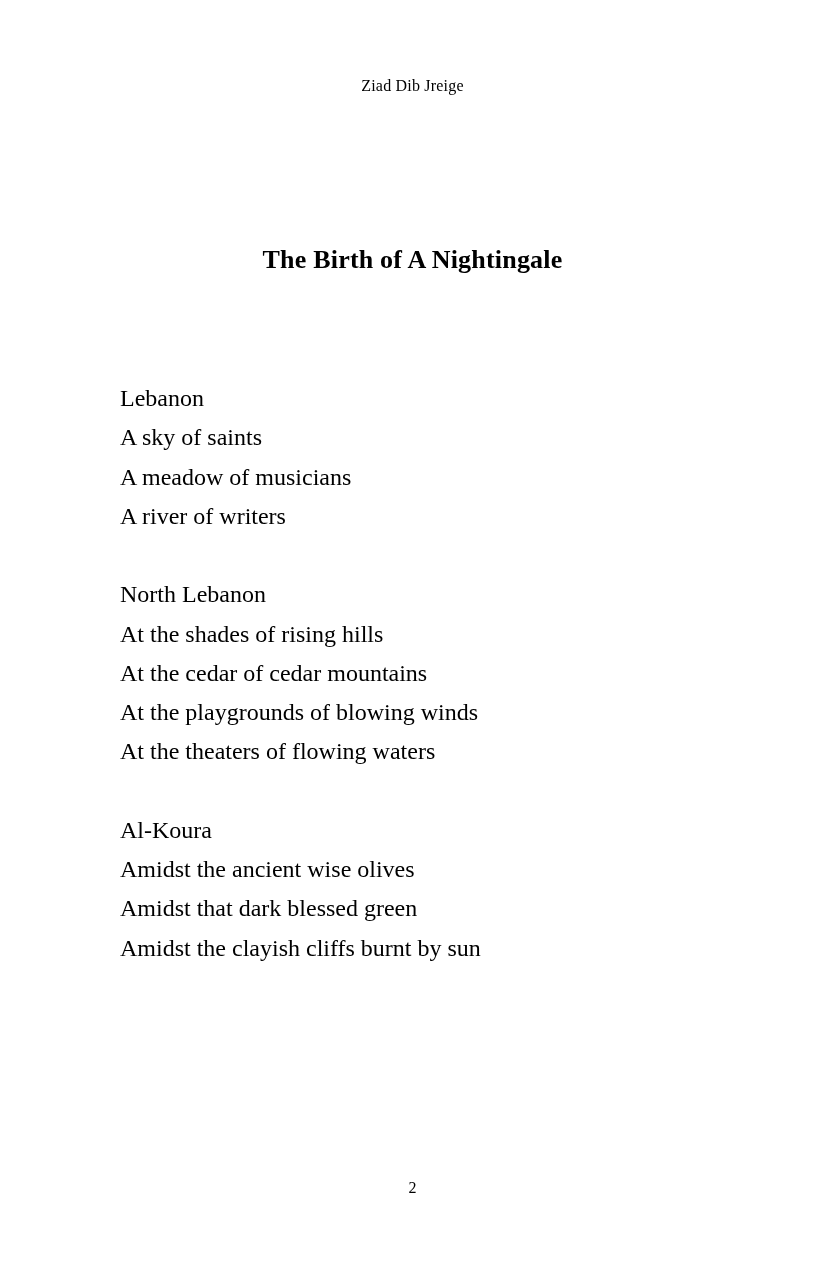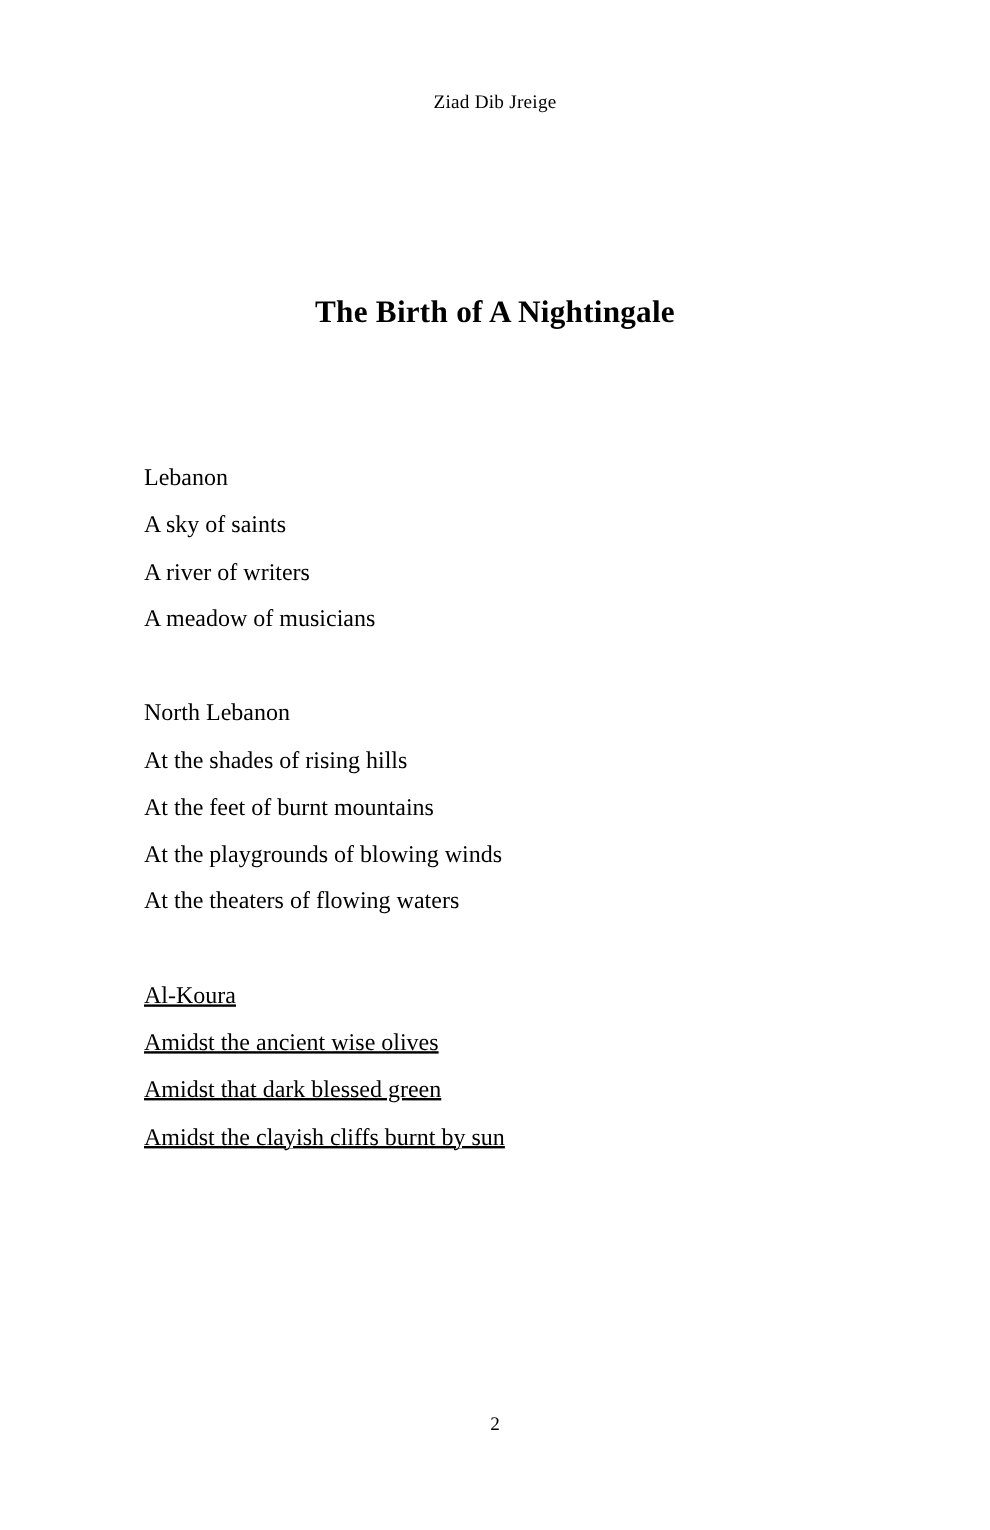--- a/index.html
+++ b/index.html
@@ -43,26 +43,25 @@
     top: 377px;
     left: 120px;
     right: 90px;
   }
   .stanza {
     margin: 0 0 39.25px 0;
     padding: 0;
   }
   .stanza:last-child {
     margin-bottom: 0;
-    text-decoration: underline;
   }
   .line {
     margin: 0;
     padding: 0;
-    font-size: 20px;
+    font-size: 24px;
     line-height: 39.25px;
     white-space: pre;
   }
   .page-number {
     position: absolute;
     top: 1176px;
     left: 0;
     width: 100%;
     text-align: center;
     font-size: 16px;
@@ -76,28 +75,28 @@
 
   <div class="author">Ziad Dib Jreige</div>
 
   <h1 class="title">The Birth of A Nightingale</h1>
 
   <div class="poem">
 
     <div class="stanza">
       <p class="line">Lebanon</p>
       <p class="line">A sky of saints</p>
+      <p class="line">A meadow of musicians</p>
       <p class="line">A river of writers</p>
-      <p class="line">A meadow of musicians</p>
     </div>
 
     <div class="stanza">
       <p class="line">North Lebanon</p>
       <p class="line">At the shades of rising hills</p>
-      <p class="line">At the feet of burnt mountains</p>
+      <p class="line">At the cedar of cedar mountains</p>
       <p class="line">At the playgrounds of blowing winds</p>
       <p class="line">At the theaters of flowing waters</p>
     </div>
 
     <div class="stanza">
       <p class="line">Al-Koura</p>
       <p class="line">Amidst the ancient wise olives</p>
       <p class="line">Amidst that dark blessed green</p>
       <p class="line">Amidst the clayish cliffs burnt by sun</p>
     </div>

